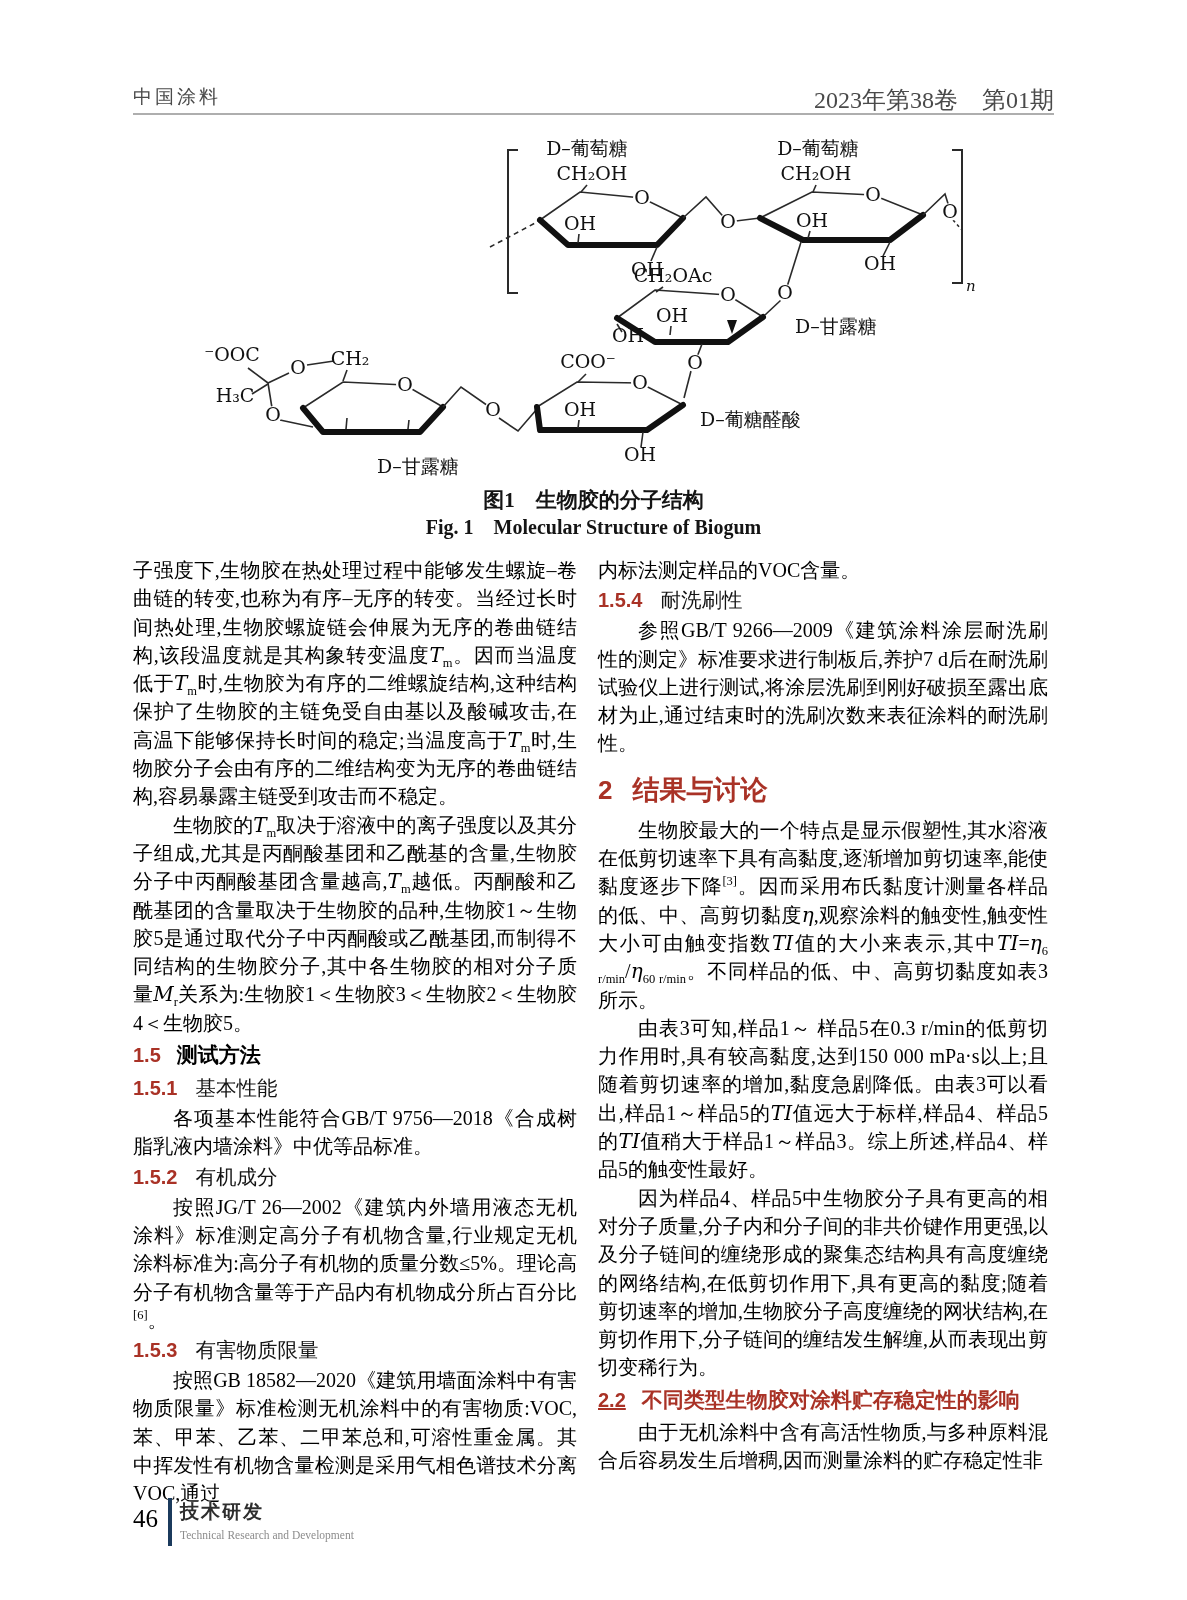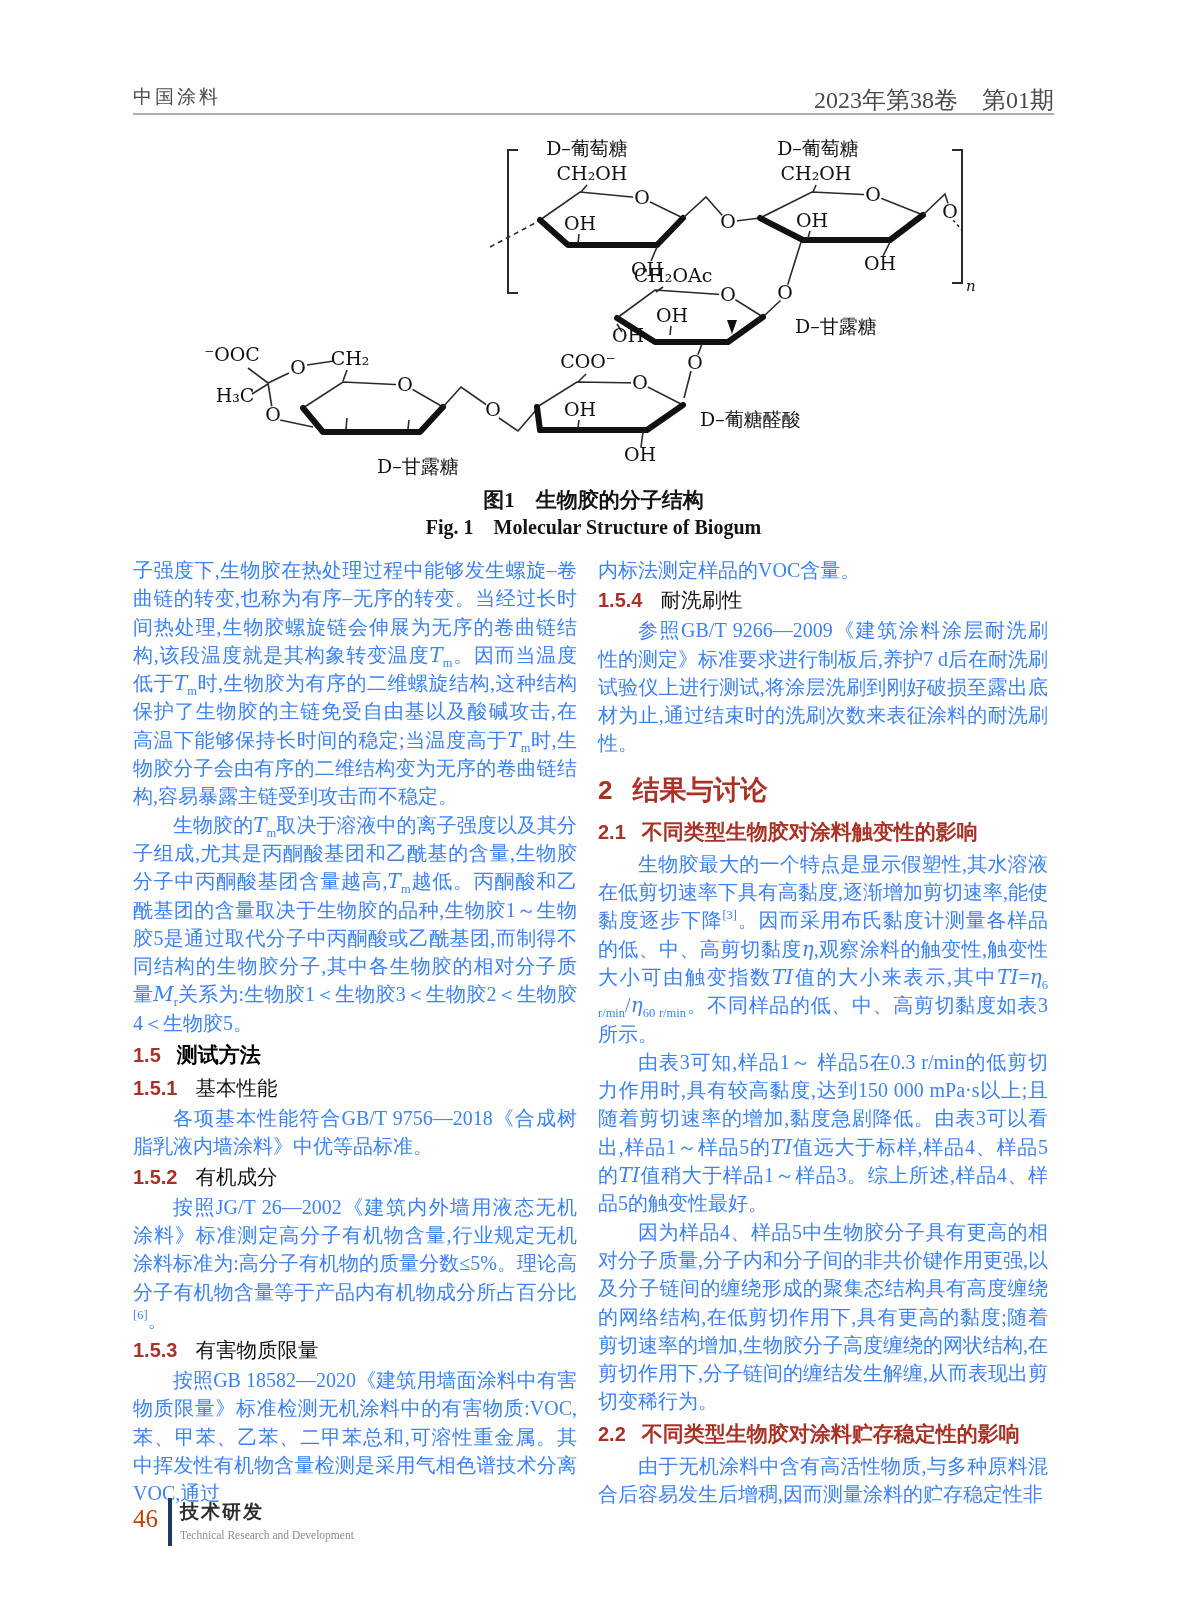--- a/index.html
+++ b/index.html
@@ -13,39 +13,39 @@
   .header-rule{position:absolute;left:133px;top:113px;width:921px;height:2px;background:#aeaeae;}
   
   .figure{position:absolute;left:150px;top:128px;width:830px;height:350px;}
   .figure svg{display:block;width:830px;height:350px;}
   .cap-zh{position:absolute;left:133px;top:486px;width:921px;text-align:center;font-weight:bold;font-size:21px;color:#141414;}
   .cap-en{position:absolute;left:133px;top:514px;width:921px;text-align:center;font-weight:bold;font-size:20px;color:#141414;}
   
   .col{position:absolute;top:556px;}
   .col-left{left:133px;width:444px;}
   .col-right{left:598px;width:450px;}
-  .para{margin:0;text-align:justify;font-size:20px;line-height:28.3px;color:#3b82f6;}
+  .para{margin:0;text-align:justify;font-size:20px;line-height:28.3px;color:#000000;}
   .para.ind{text-indent:2em;}
   .it{font-style:italic;font-family:"DejaVu Serif",serif;}
   .para sub{font-size:12.5px;line-height:0;}
   .para sup{font-size:12.5px;line-height:0;}
   .h{margin:0;}
   .h .hnum{font-family:"Liberation Sans",sans-serif;font-weight:bold;}
   .h1{font-size:27px;line-height:40px;margin:12px 0 6px;}
   .h1 .hnum{margin-right:20px;font-size:26px;}
   .h1 .htitle{font-family:"Liberation Sans",sans-serif;font-weight:bold;}
   .h2{font-size:21px;line-height:31px;margin:2px 0;}
   .h2 .hnum{margin-right:16px;font-size:20px;}
   .h2 .htitle{font-family:"Liberation Sans",sans-serif;font-weight:bold;}
   .h3{font-size:20.5px;line-height:30px;margin:1px 0;}
   .h3 .hnum{margin-right:18px;font-size:20px;}
   .h3 .htitle{color:#141414;font-weight:normal;}
   
   .footer{position:absolute;left:133px;top:1496px;display:flex;align-items:flex-start;}
-  .pagenum{font-size:25px;color:#c2410c;margin-top:9px;}
+  .pagenum{font-size:25px;color:#000000;margin-top:9px;}
   .fbar{width:4px;height:48px;background:#1b3a5c;margin:2px 8px 0 10px;}
   .fzh{font-size:19px;font-weight:bold;color:#2e2e2e;font-family:"Liberation Sans",sans-serif;letter-spacing:2px;margin-top:3px;}
   .fen{font-size:11.5px;color:#8c8c8c;margin-top:4px;}
   
   .atom{font-family:"DejaVu Serif",serif;font-size:19px;fill:#111;}
   .sugar{font-family:"DejaVu Serif",serif;font-size:19px;fill:#111;}
   .nsub{font-family:"DejaVu Serif",serif;font-size:15px;font-style:italic;fill:#111;}
 </style>
 </head>
 <body>
@@ -186,25 +186,24 @@
     <div class="h h3"><span class="hnum" style="color: rgb(169, 50, 38);">1.5.2</span><span class="htitle">有机成分</span></div>
     <p class="para ind">按照JG/T 26—2002《建筑内外墙用液态无机涂料》标准测定高分子有机物含量,行业规定无机涂料标准为:高分子有机物的质量分数≤5%。理论高分子有机物含量等于产品内有机物成分所占百分比<sup>[6]</sup>。</p>
     <div class="h h3"><span class="hnum" style="color: rgb(169, 50, 38);">1.5.3</span><span class="htitle">有害物质限量</span></div>
     <p class="para ind">按照GB 18582—2020《建筑用墙面涂料中有害物质限量》标准检测无机涂料中的有害物质:VOC,苯、甲苯、乙苯、二甲苯总和,可溶性重金属。其中挥发性有机物含量检测是采用气相色谱技术分离VOC,通过</p>
   </div>
 <div class="col col-right" id="col-right">
     <p class="para">内标法测定样品的VOC含量。</p>
     <div class="h h3"><span class="hnum" style="color: rgb(169, 50, 38);">1.5.4</span><span class="htitle">耐洗刷性</span></div>
     <p class="para ind">参照GB/T 9266—2009《建筑涂料涂层耐洗刷性的测定》标准要求进行制板后,养护7 d后在耐洗刷试验仪上进行测试,将涂层洗刷到刚好破损至露出底材为止,通过结束时的洗刷次数来表征涂料的耐洗刷性。</p>
     <div class="h h1"><span class="hnum" style="color: rgb(169, 50, 38);">2</span><span class="htitle" style="color: rgb(169, 50, 38);">结果与讨论</span></div>
-    <div class="h h2"><span class="hnum" style="color: rgb(169, 50, 38);">2.1</span><span class="htitle" style="color: rgb(169, 50, 38);">不同类型生物胶对涂料触变性的影响</span></div>
     <p class="para ind">生物胶最大的一个特点是显示假塑性,其水溶液在低剪切速率下具有高黏度,逐渐增加剪切速率,能使黏度逐步下降<sup>[3]</sup>。因而采用布氏黏度计测量各样品的低、中、高剪切黏度<span class="it">η</span>,观察涂料的触变性,触变性大小可由触变指数<span class="it">TI</span>值的大小来表示,其中<span class="it">TI</span>=<span class="it">η</span><sub>6 r/min</sub>/<span class="it">η</span><sub>60 r/min</sub>。不同样品的低、中、高剪切黏度如表3所示。</p>
     <p class="para ind">由表3可知,样品1～ 样品5在0.3 r/min的低剪切力作用时,具有较高黏度,达到150 000 mPa·s以上;且随着剪切速率的增加,黏度急剧降低。由表3可以看出,样品1～样品5的<span class="it">TI</span>值远大于标样,样品4、样品5的<span class="it">TI</span>值稍大于样品1～样品3。综上所述,样品4、样品5的触变性最好。</p>
     <p class="para ind">因为样品4、样品5中生物胶分子具有更高的相对分子质量,分子内和分子间的非共价键作用更强,以及分子链间的缠绕形成的聚集态结构具有高度缠绕的网络结构,在低剪切作用下,具有更高的黏度;随着剪切速率的增加,生物胶分子高度缠绕的网状结构,在剪切作用下,分子链间的缠结发生解缠,从而表现出剪切变稀行为。</p>
-    <div class="h h2"><span class="hnum" style="color: rgb(169, 50, 38);">2.2</span><span class="htitle" style="color: rgb(169, 50, 38);">不同类型生物胶对涂料贮存稳定性的影响</span></div>
+    <div class="h h2"><span class="hnum" style="color: rgb(169, 50, 38); text-decoration: underline;">2.2</span><span class="htitle" style="color: rgb(169, 50, 38);">不同类型生物胶对涂料贮存稳定性的影响</span></div>
     <p class="para ind">由于无机涂料中含有高活性物质,与多种原料混合后容易发生后增稠,因而测量涂料的贮存稳定性非</p>
   </div>
 
 <div class="footer">
   <span class="pagenum">46</span>
   <div class="fbar"></div>
   <div class="fsec">
     <div class="fzh">技术研发</div>
     <div class="fen">Technical Research and Development</div>
   </div>

